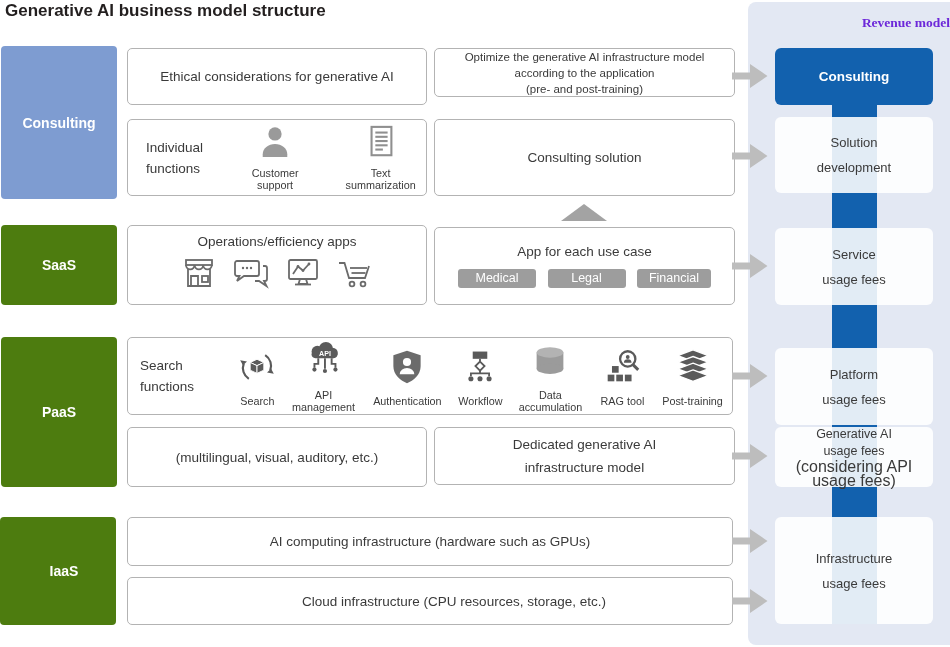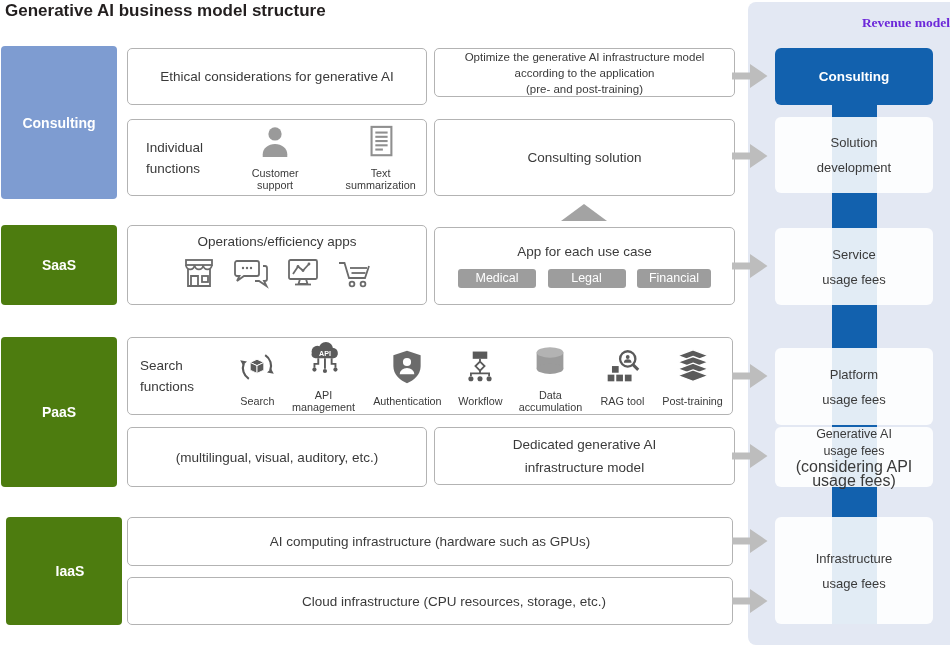--- a/index.html
+++ b/index.html
@@ -51,21 +51,21 @@
 
   <div class="abs rail lightblue" style="left:1px;top:46px;width:116px;height:153px;">
     <span>Consulting</span>
   </div>
   <div class="abs rail blue" style="left:1px;top:225px;width:116px;height:80px;">
     <span>SaaS</span>
   </div>
   <div class="abs rail blue" style="left:1px;top:337px;width:116px;height:150px;">
     <span>PaaS</span>
   </div>
-  <div class="abs rail blue" style="left:6px;top:517px;width:116px;height:108px;padding-left:12px;">
+  <div class="abs rail blue" style="left:0;top:517px;width:116px;height:108px;padding-left:12px;">
     <span>IaaS</span>
   </div>
 
   <div class="abs mbox center" style="left:127px;top:48px;width:300px;height:57px;">
     <span class="txt">Ethical considerations for generative AI</span>
   </div>
 
   <div class="abs mbox center" style="left:434px;top:48px;width:301px;height:49px;">
     <div class="optlines">
       <span>Optimize the generative AI infrastructure model</span>

